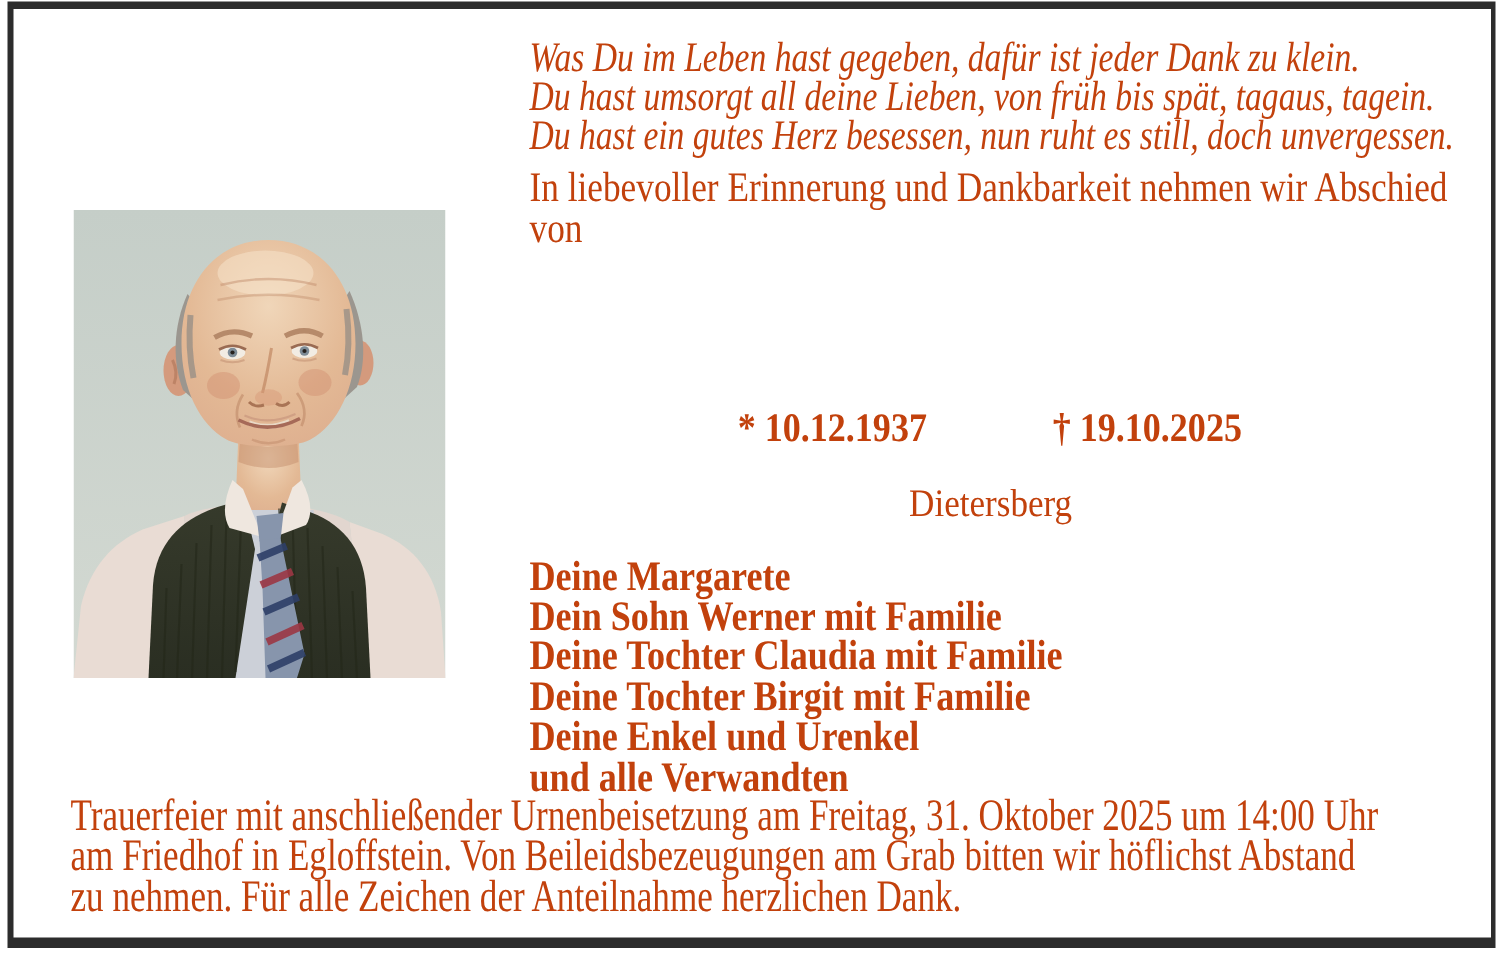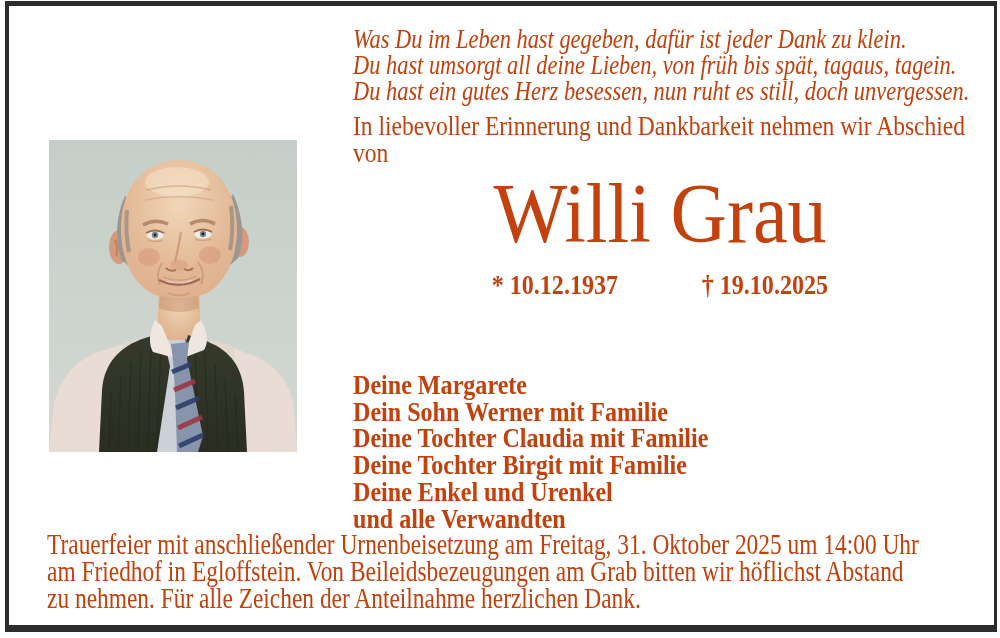--- a/index.html
+++ b/index.html
@@ -179,29 +179,29 @@
     <div class="line">Was Du im Leben hast gegeben, dafür ist jeder Dank zu klein.</div>
     <div class="line">Du hast umsorgt all deine Lieben, von früh bis spät, tagaus, tagein.</div>
     <div class="line">Du hast ein gutes Herz besessen, nun ruht es still, doch unvergessen.</div>
   </div>
 
   <div class="intro">
     <div class="line">In liebevoller Erinnerung und Dankbarkeit nehmen wir Abschied</div>
     <div class="line">von</div>
   </div>
 
-  <div class="center-row name-row">
-    <span class="name">Willi Grau</span>
-  </div>
 
   <div class="center-row dates-row">
     <span class="date">* 10.12.1937</span>
     <span class="date">† 19.10.2025</span>
   </div>
 
+  <div class="center-row place-row">
+    <span class="place">Dietersberg</span>
+  </div>
 
   <div class="mourners">
     <div class="line">Deine Margarete</div>
     <div class="line">Dein Sohn Werner mit Familie</div>
     <div class="line">Deine Tochter Claudia mit Familie</div>
     <div class="line">Deine Tochter Birgit mit Familie</div>
     <div class="line">Deine Enkel und Urenkel</div>
     <div class="line">und alle Verwandten</div>
   </div>
 

